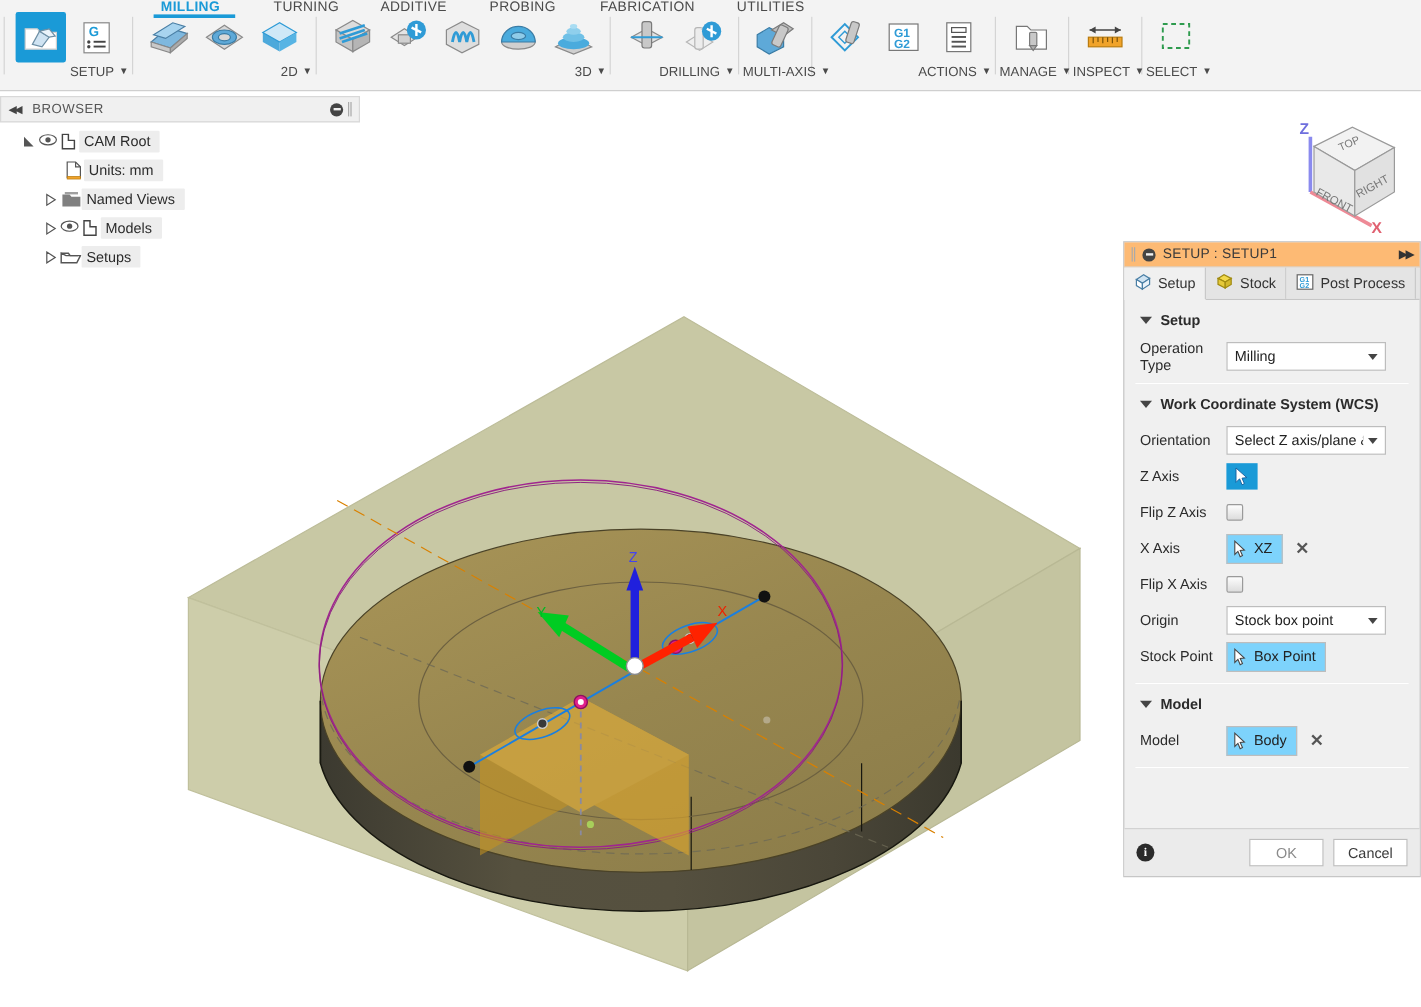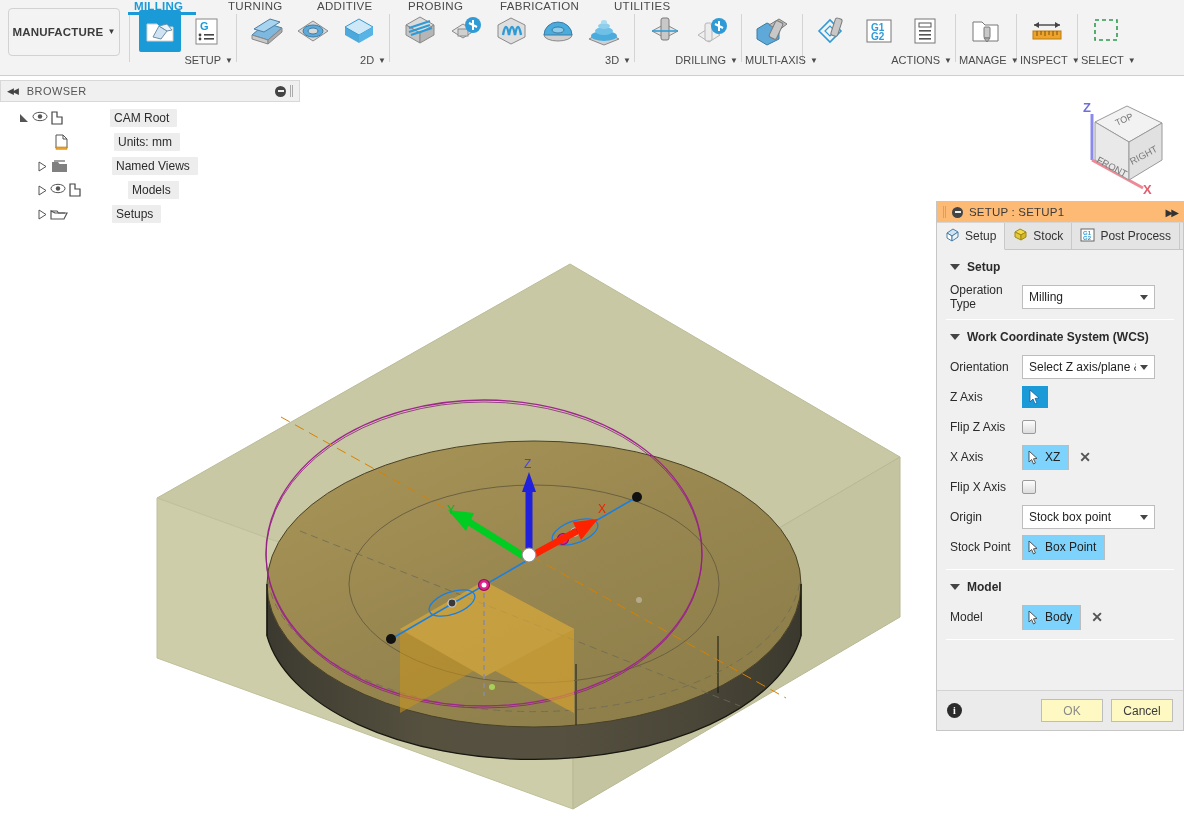--- a/index.html
+++ b/index.html
@@ -69,21 +69,21 @@
     display:flex;align-items:center;justify-content:center;
   }
   .minus-circle::after{content:"";width:6px;height:1.5px;background:#f0f0f0;}
   .grip { width:3px; height:12px; border-left:1px solid #aaa; border-right:1px solid #aaa;}
 
   .tree { padding-top:6px; }
   .tree-row {
     display:flex; align-items:center; height:20px; margin-bottom:4px;
     font-size:12px; color:#2b2b2b;
   }
-  .tree-row .lbl { background:#ededed; padding:2px 8px 2px 4px; border-radius:1px;margin-left:44px;}
+  .tree-row .lbl { background:#ededed; padding:2px 8px 2px 4px; border-radius:1px;}
   .tw { width:16px; display:flex; justify-content:center; align-items:center; }
   .eye { width:16px; }
   .ico16 { width:18px; display:flex; justify-content:center;}
 
   
   #viewport {
     position:absolute; left:0; top:76px; width:1184px; height:763px;
     background:#ffffff; overflow:hidden;
   }
 
@@ -149,21 +149,21 @@
     position:absolute; left:0; right:0; bottom:0; height:40px;
     background:#ebebeb; border-top:1px solid #d2d2d2;
     display:flex; align-items:center; padding:0 10px;
   }
   .info-dot {
     width:15px;height:15px;border-radius:50%;background:#2b2b2b;color:#fff;
     font-size:10px;font-weight:bold;display:flex;align-items:center;justify-content:center;
     font-family:"Liberation Serif", serif;
   }
   .foot-btn {
-    width:62px;height:23px;border:1px solid #bdbdbd;background:#fef9c3;
+    width:62px;height:23px;border:1px solid #bdbdbd;background:#ffffff;
     font-size:12px;color:#8a8a8a;display:flex;align-items:center;justify-content:center;
     margin-left:8px;
   }
   .foot-btn.cancel{ color:#3a3a3a;}
 
   .vcube-wrap { position:absolute; left:1065px; top:92px; }
 </style>
 </head>
 <body>
 
@@ -278,24 +278,20 @@
   </svg>
 </div>
 
 <svg style="position:absolute;left:1108px;top:30px;" width="16" height="22" viewBox="0 0 16 22">
   <polygon points="1,1 1,17 5,13.5 8,20 11,18.5 8,12.5 13,12" fill="#1b1b1b" stroke="#ffffff" stroke-width="1"></polygon>
 </svg>
 
 <div id="ribbon">
   <div class="ribbon-inner">
 
-    <div class="manufacture-box">
-      <span>MANUFACTURE</span>
-      <span class="caret">▼</span>
-    </div>
 
     <div class="tabs-row">
       <span class="tab-label active" style="left:14px;">MILLING</span>
       <span class="tab-underline" style="left:8px;top:12px;width:68px;"></span>
       <span class="tab-label" style="left:108px;">TURNING</span>
       <span class="tab-label" style="left:197px;">ADDITIVE</span>
       <span class="tab-label" style="left:288px;">PROBING</span>
       <span class="tab-label" style="left:380px;">FABRICATION</span>
       <span class="tab-label" style="left:494px;">UTILITIES</span>
     </div>

